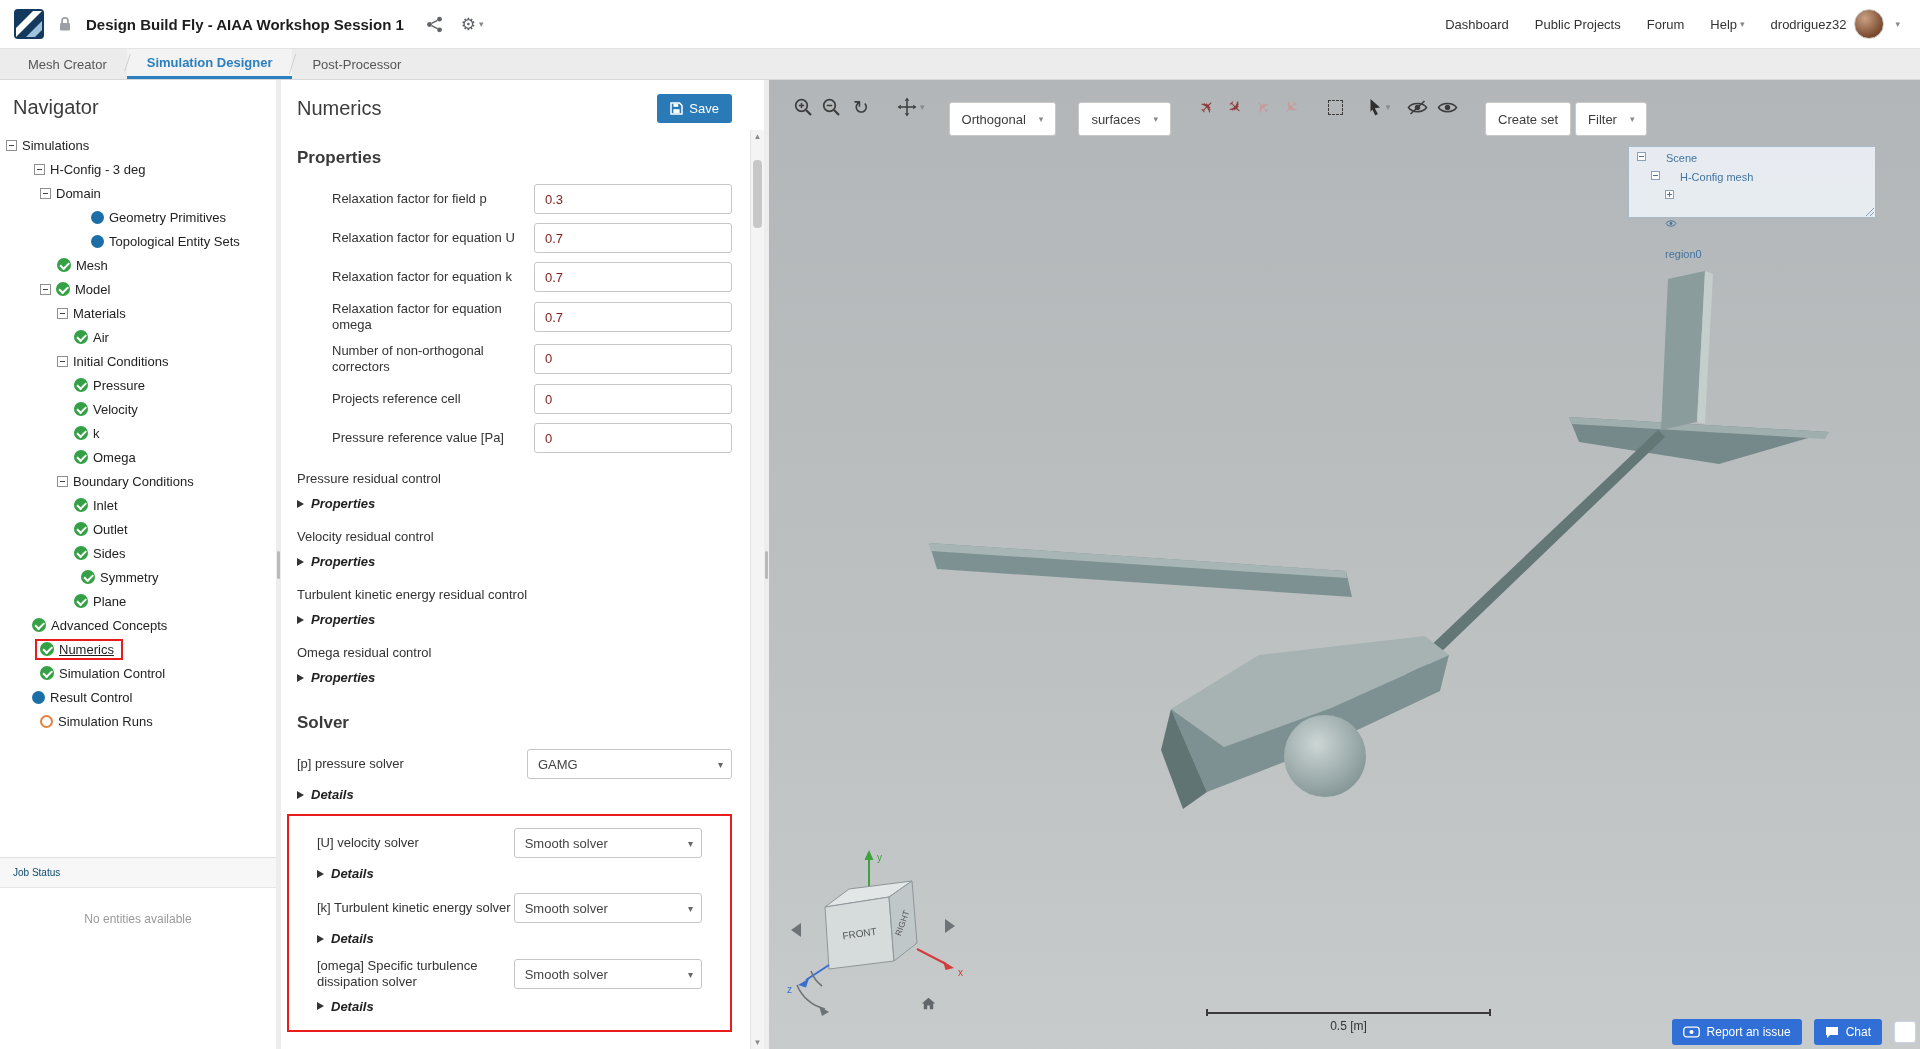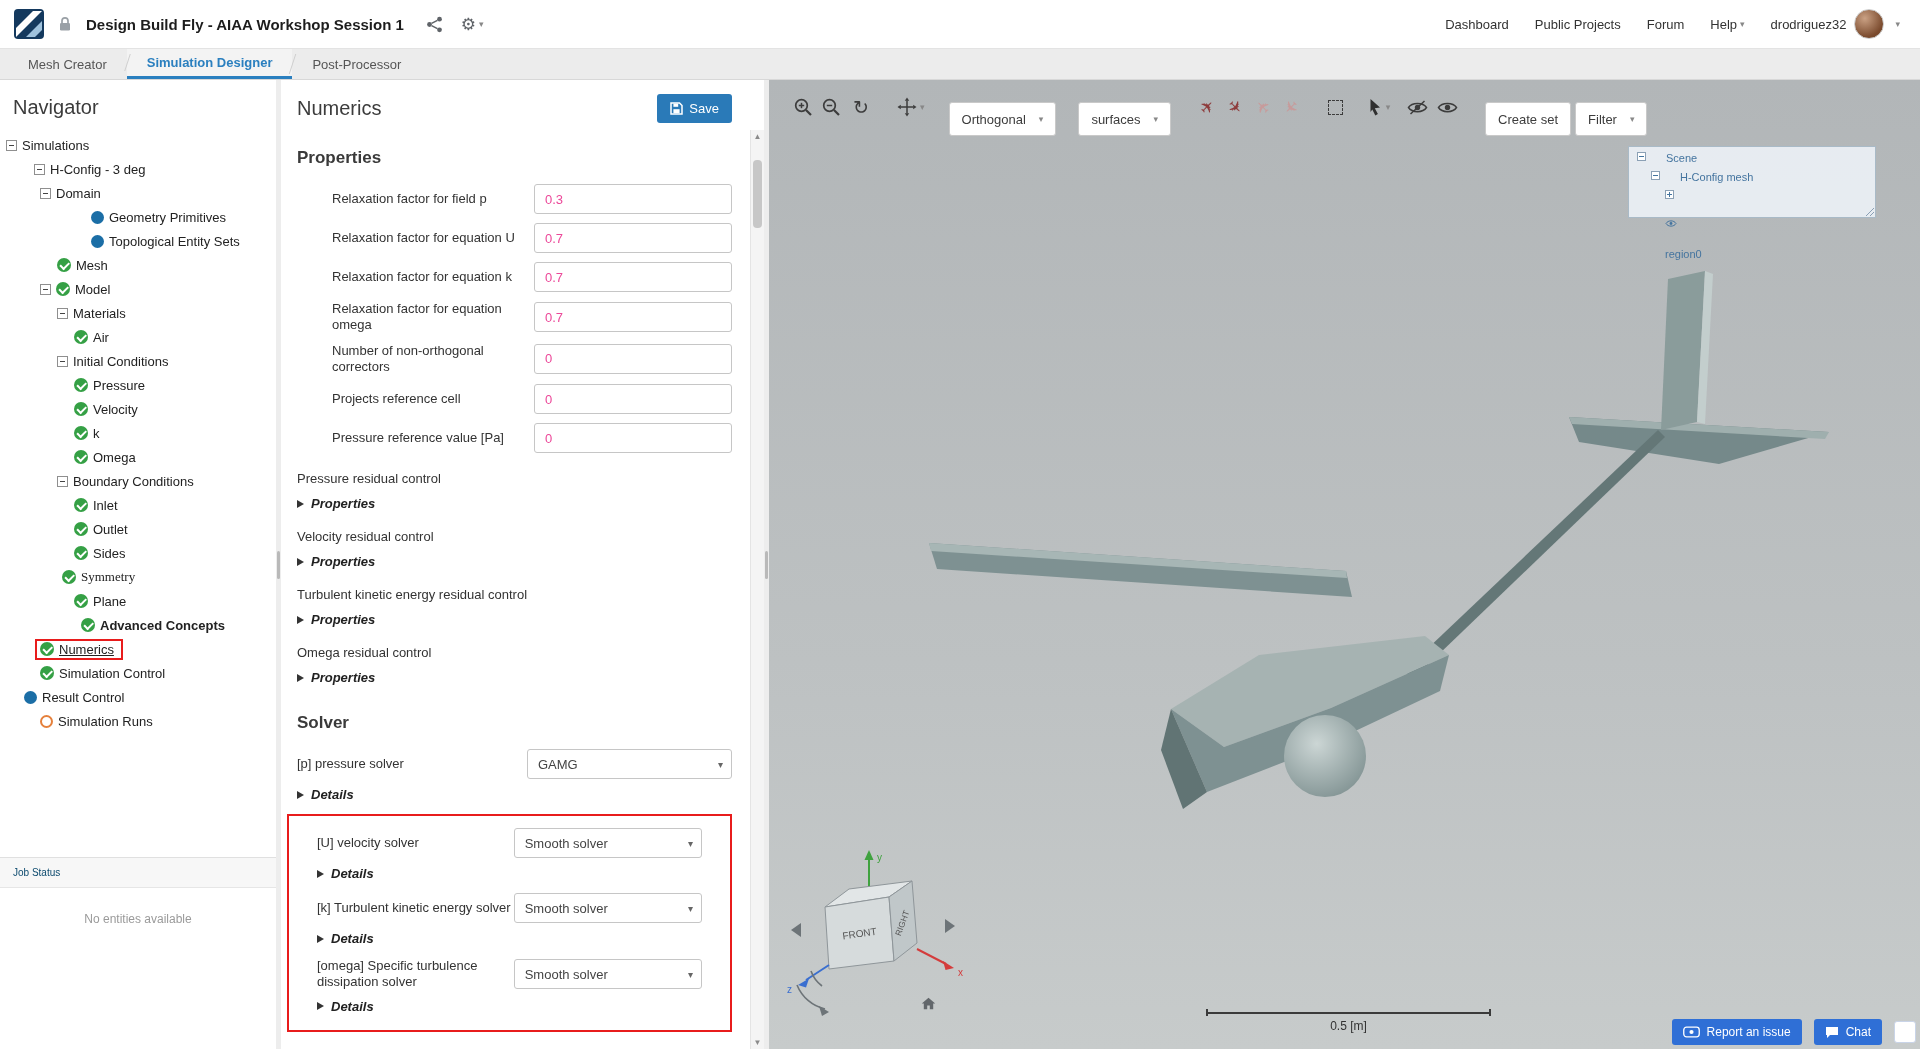--- a/index.html
+++ b/index.html
@@ -49,21 +49,21 @@
 
   
   .props { width:483px; flex:0 0 auto; background:#fff; position:relative; overflow:hidden; }
   .props-head { height:50px; display:flex; align-items:center; justify-content:space-between; padding:6px 32px 0 16px; }
   .props-title { font-size:20px; color:#3c3c3c; }
   .save-btn { display:inline-flex; align-items:center; gap:6px; background:#2a7ab8; color:#fff; border:none; border-radius:3px; font-size:13px; padding:7px 13px; cursor:pointer; font-family:inherit; }
   .props-body { padding:4px 32px 0 16px; height:calc(100% - 50px); overflow:hidden; }
   .sec-title { font-size:17px; font-weight:bold; color:#3a3a3a; margin:14px 0 16px; }
   .frow { display:flex; justify-content:space-between; align-items:center; margin-bottom:9px;margin-left:35px; }
   .flabel { font-size:13px; color:#333; width:218px; line-height:1.25; }
-  .tinput { width:205px; height:30px; border:1px solid #c6c6c6; border-radius:3px; font-size:13px; color:#ec4899; padding:0 10px; font-family:inherit; background:#fff; }
+  .tinput { width:205px; height:30px; border:1px solid #c6c6c6; border-radius:3px; font-size:13px; color:#7f1d1d; padding:0 10px; font-family:inherit; background:#fff; }
   .resid { margin-top:18px; }
   .rlabel { font-size:13px; color:#333; margin-bottom:10px; }
   .toggle { display:flex; align-items:center; gap:7px; font-size:13px; font-style:italic; font-weight:bold; color:#222; cursor:pointer; margin:8px 0 2px; }
   .tri { width:0; height:0; border-left:7px solid #333; border-top:4.5px solid transparent; border-bottom:4.5px solid transparent; flex:0 0 auto; }
   .selrow { display:flex; justify-content:space-between; align-items:center; }
   .selbox { width:205px; height:30px; border:1px solid #c6c6c6; border-radius:3px; font-size:13px; color:#444; display:flex; align-items:center; padding:0 22px 0 10px; position:relative; cursor:pointer; background:#fff; }
   .selbox::after { content:"▾"; position:absolute; right:8px; font-size:10px; color:#666; }
   .solver-group { margin-bottom:12px; }
   .redbox { border:2px solid #e81c1c; padding:12px 28px 4px; margin:6px 0 0 -10px; }
   .pscroll { position:absolute; top:50px; right:0; bottom:0; width:14px; background:#f4f4f4; border-left:1px solid #e4e4e4; }
@@ -266,51 +266,51 @@
             <span class="lbl">Outlet</span>
           </span>
         </div>
         <div class="tree-row">
           <span class="tree-inner" style="margin-left: 74px;">
             <span class="ic check"></span>
             <span class="lbl">Sides</span>
           </span>
         </div>
         <div class="tree-row">
-          <span class="tree-inner" style="margin-left: 62px; font-family: Liberation Serif, serif;">
+          <span class="tree-inner" style="margin-left: 81px;">
             <span class="ic check"></span>
             <span class="lbl">Symmetry</span>
           </span>
         </div>
         <div class="tree-row">
           <span class="tree-inner" style="margin-left: 74px;">
             <span class="ic check"></span>
             <span class="lbl">Plane</span>
           </span>
         </div>
         <div class="tree-row">
-          <span class="tree-inner" style="margin-left: 81px; font-weight: bold;">
+          <span class="tree-inner" style="margin-left: 32px;">
             <span class="ic check"></span>
             <span class="lbl">Advanced Concepts</span>
           </span>
         </div>
         <div class="tree-row">
           <span class="tree-inner sel-wrap" style="margin-left: 35px;">
             <span class="ic check"></span>
             <span class="lbl">Numerics</span>
           </span>
         </div>
         <div class="tree-row">
           <span class="tree-inner" style="margin-left: 40px;">
             <span class="ic check"></span>
             <span class="lbl">Simulation Control</span>
           </span>
         </div>
         <div class="tree-row">
-          <span class="tree-inner" style="margin-left: 24px;">
+          <span class="tree-inner" style="margin-left: 32px;">
             <span class="ic bluedot"></span>
             <span class="lbl">Result Control</span>
           </span>
         </div>
         <div class="tree-row">
           <span class="tree-inner" style="margin-left: 40px;">
             <span class="ic orange"></span>
             <span class="lbl">Simulation Runs</span>
           </span>
         </div>

